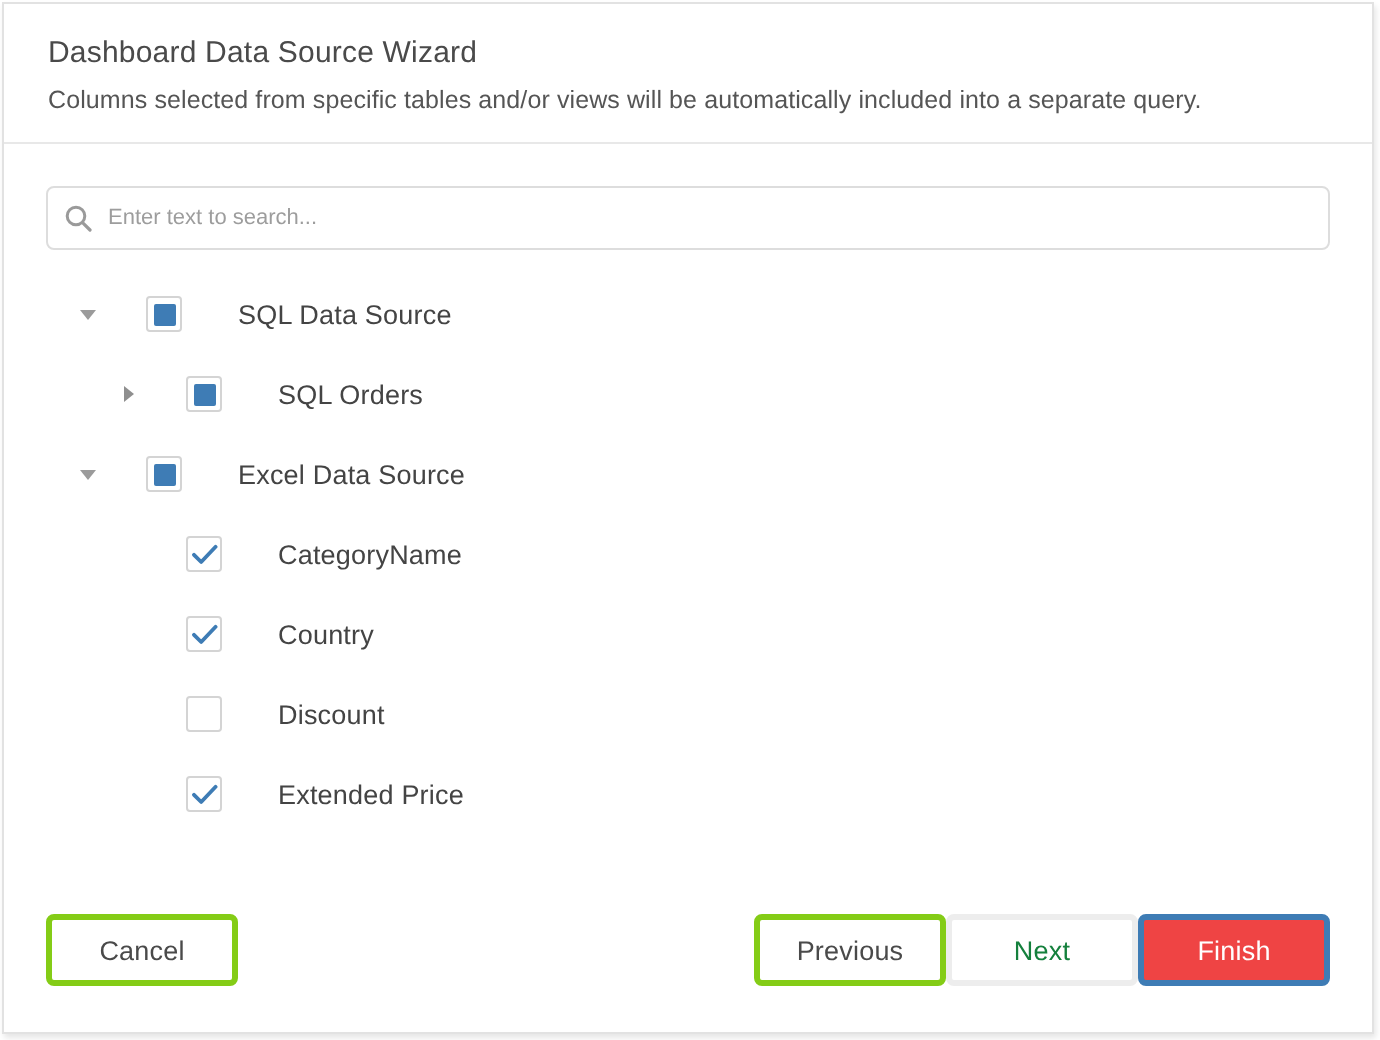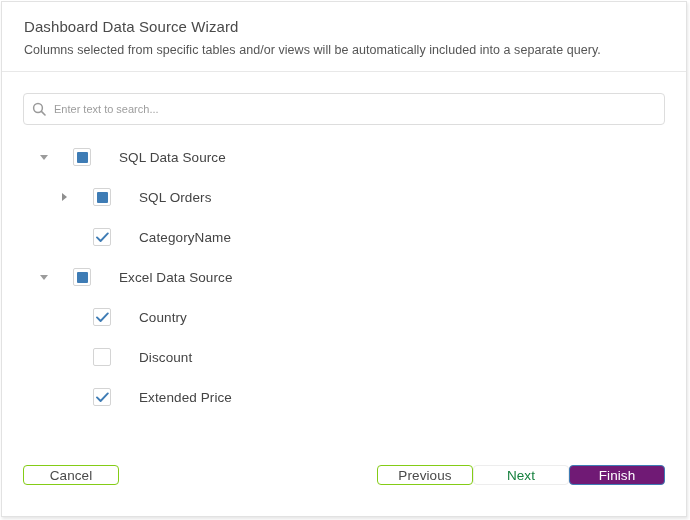--- a/index.html
+++ b/index.html
@@ -179,39 +179,39 @@
     align-items: center;
   }
   .footer-right {
     margin-left: auto;
     display: flex;
     align-items: center;
   }
   .btn {
     font-family: "Liberation Sans", sans-serif;
     font-size: 13.5px;
-    height: 20px;
+    height: 36px;
     min-width: 96px;
     padding: 0 16px;
     border-radius: 4px;
-    border: 1px solid #84cc16;
+    border: 3px solid #84cc16;
     background: #ffffff;
     color: #4a4a4a;
     cursor: pointer;
     box-sizing: border-box;
     letter-spacing: 0.1px;
   }
   .btn-cancel { min-width: 96px; }
   .btn-disabled {
     color: #15803d;
     border-color: #ededed;
     cursor: default;
   }
   .btn-primary {
-    background: #701a75;
+    background: #ef4444;
     border-color: #3E7CB5;
     color: #ffffff;
   }
 </style>
 </head>
 <body>
 
 <div class="wizard">
 
   <div class="wiz-header">
@@ -243,37 +243,37 @@
         </div>
         <div class="tree-row lvl-1">
           <span class="expander">
             <span class="tri-right"></span>
           </span>
           <span class="cbox">
             <span class="ind-square"></span>
           </span>
           <span class="tree-label">SQL Orders</span>
         </div>
+        <div class="tree-row lvl-0">
+          <span class="expander">
+            <span class="tri-down"></span>
+          </span>
+          <span class="cbox">
+            <span class="ind-square"></span>
+          </span>
+          <span class="tree-label">Excel Data Source</span>
+        </div>
         <div class="tree-row lvl-1">
           <span class="expander empty"></span>
           <span class="cbox">
             <svg class="check" width="13" height="11" viewBox="0 0 13 11" aria-hidden="true">
               <polyline points="1,5.4 4.6,9 11.8,1.4" fill="none" stroke="currentColor" stroke-width="1.9" stroke-linecap="round" stroke-linejoin="round"></polyline>
             </svg>
           </span>
           <span class="tree-label">CategoryName</span>
-        </div>
-        <div class="tree-row lvl-0">
-          <span class="expander">
-            <span class="tri-down"></span>
-          </span>
-          <span class="cbox">
-            <span class="ind-square"></span>
-          </span>
-          <span class="tree-label">Excel Data Source</span>
         </div>
         <div class="tree-row lvl-1">
           <span class="expander empty"></span>
           <span class="cbox">
             <svg class="check" width="13" height="11" viewBox="0 0 13 11" aria-hidden="true">
               <polyline points="1,5.4 4.6,9 11.8,1.4" fill="none" stroke="currentColor" stroke-width="1.9" stroke-linecap="round" stroke-linejoin="round"></polyline>
             </svg>
           </span>
           <span class="tree-label">Country</span>
         </div>

